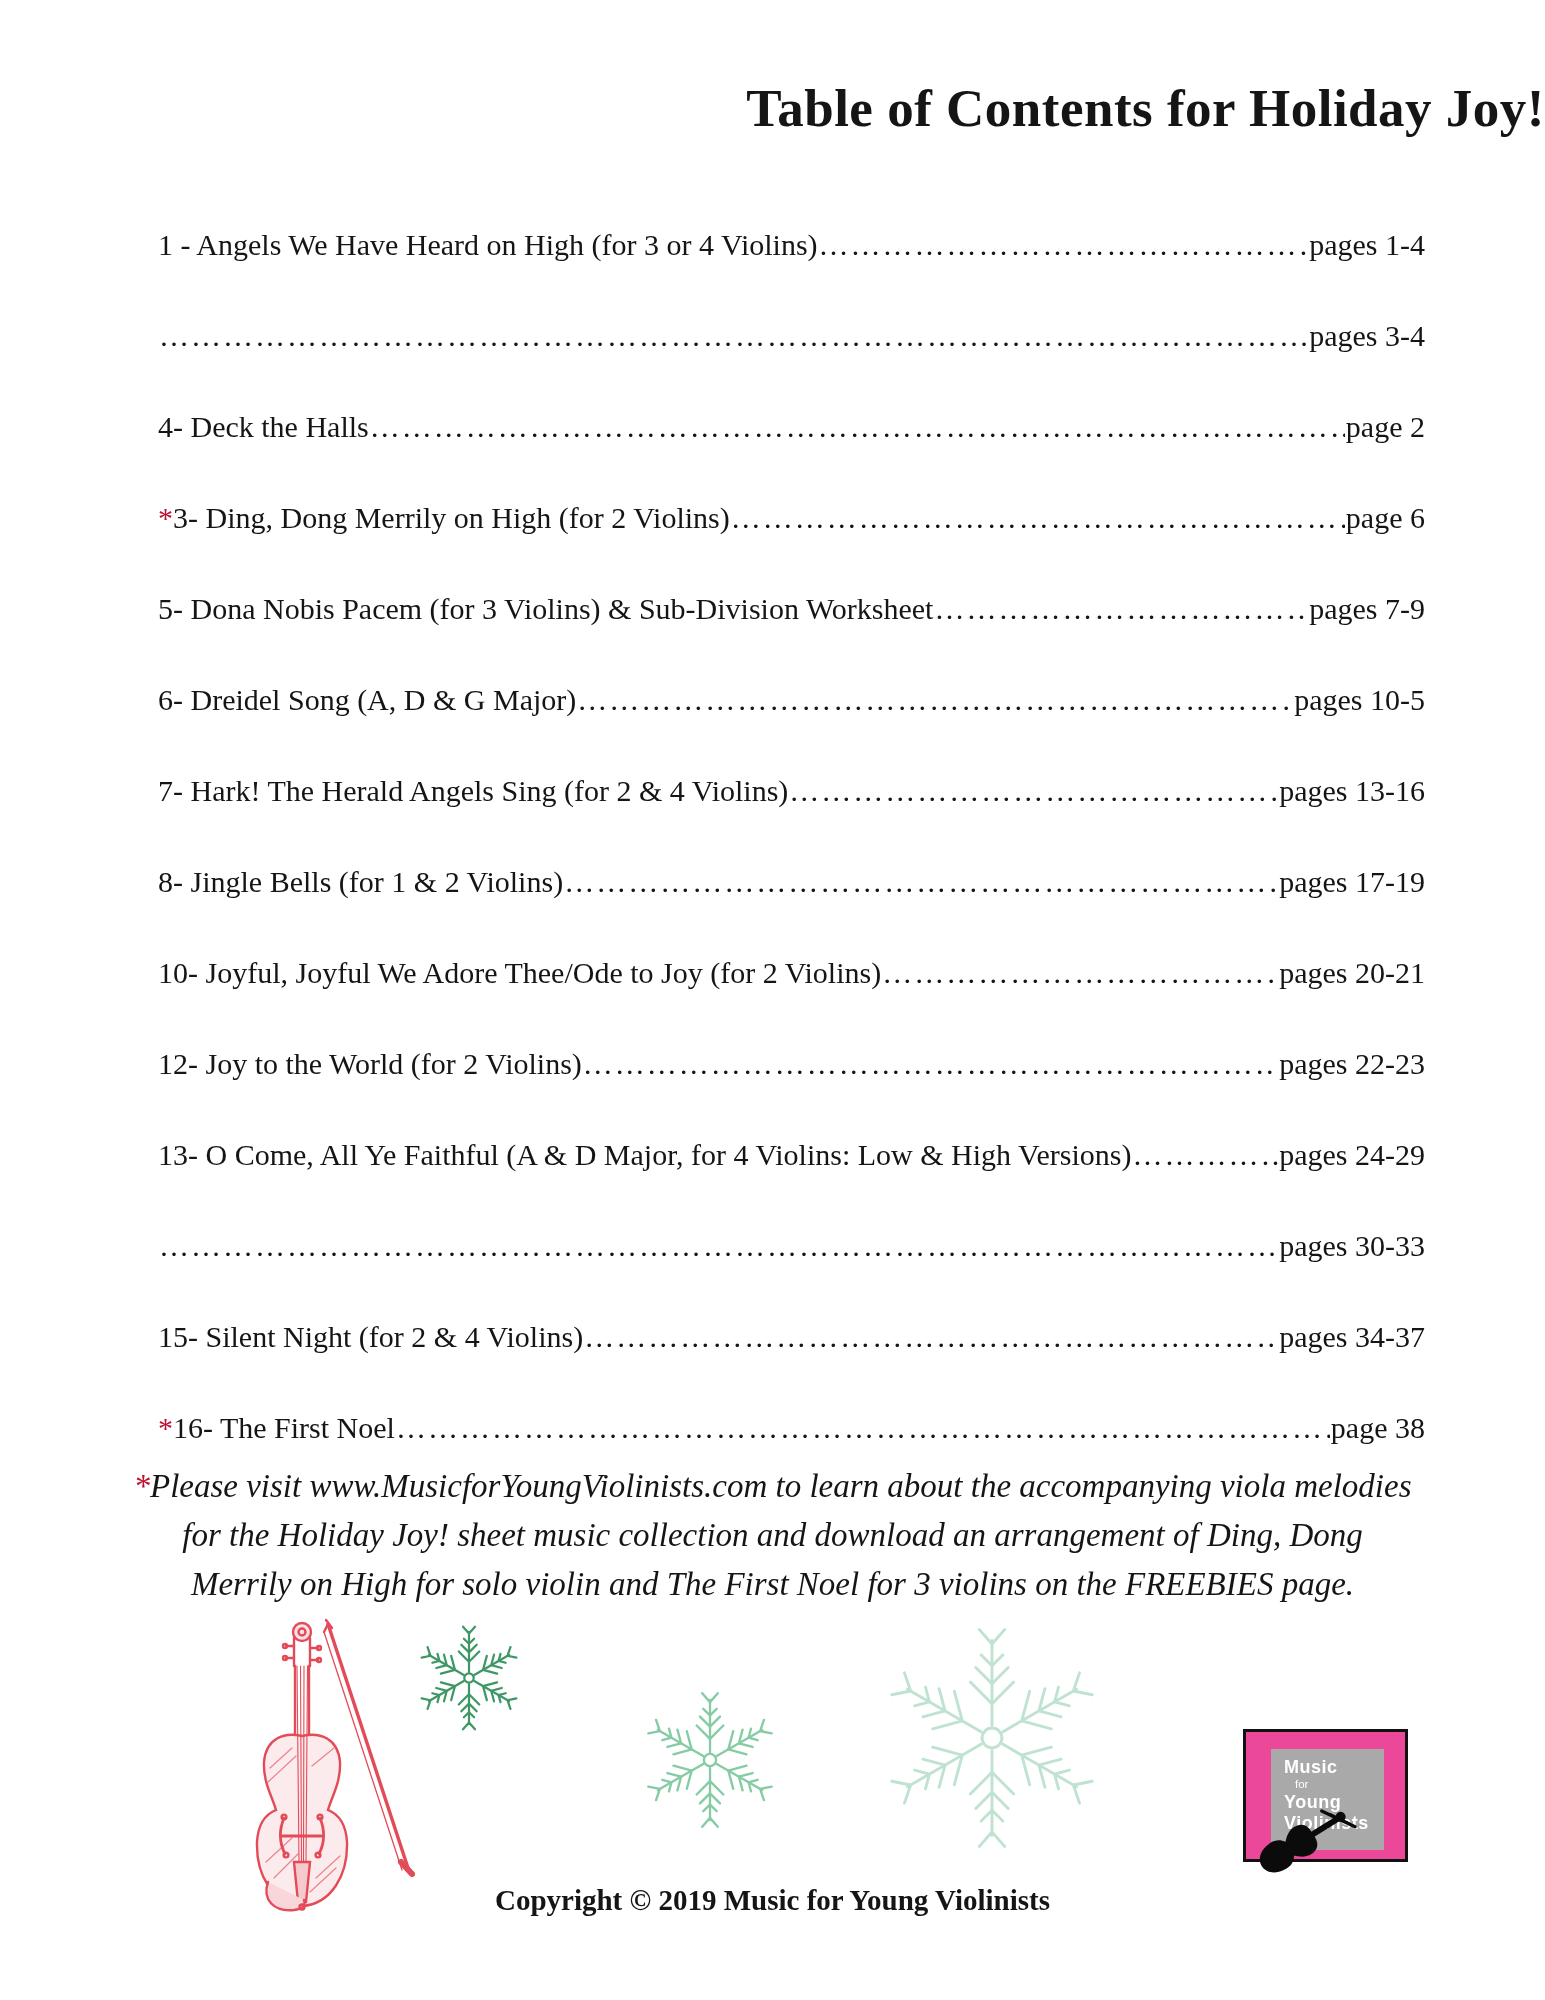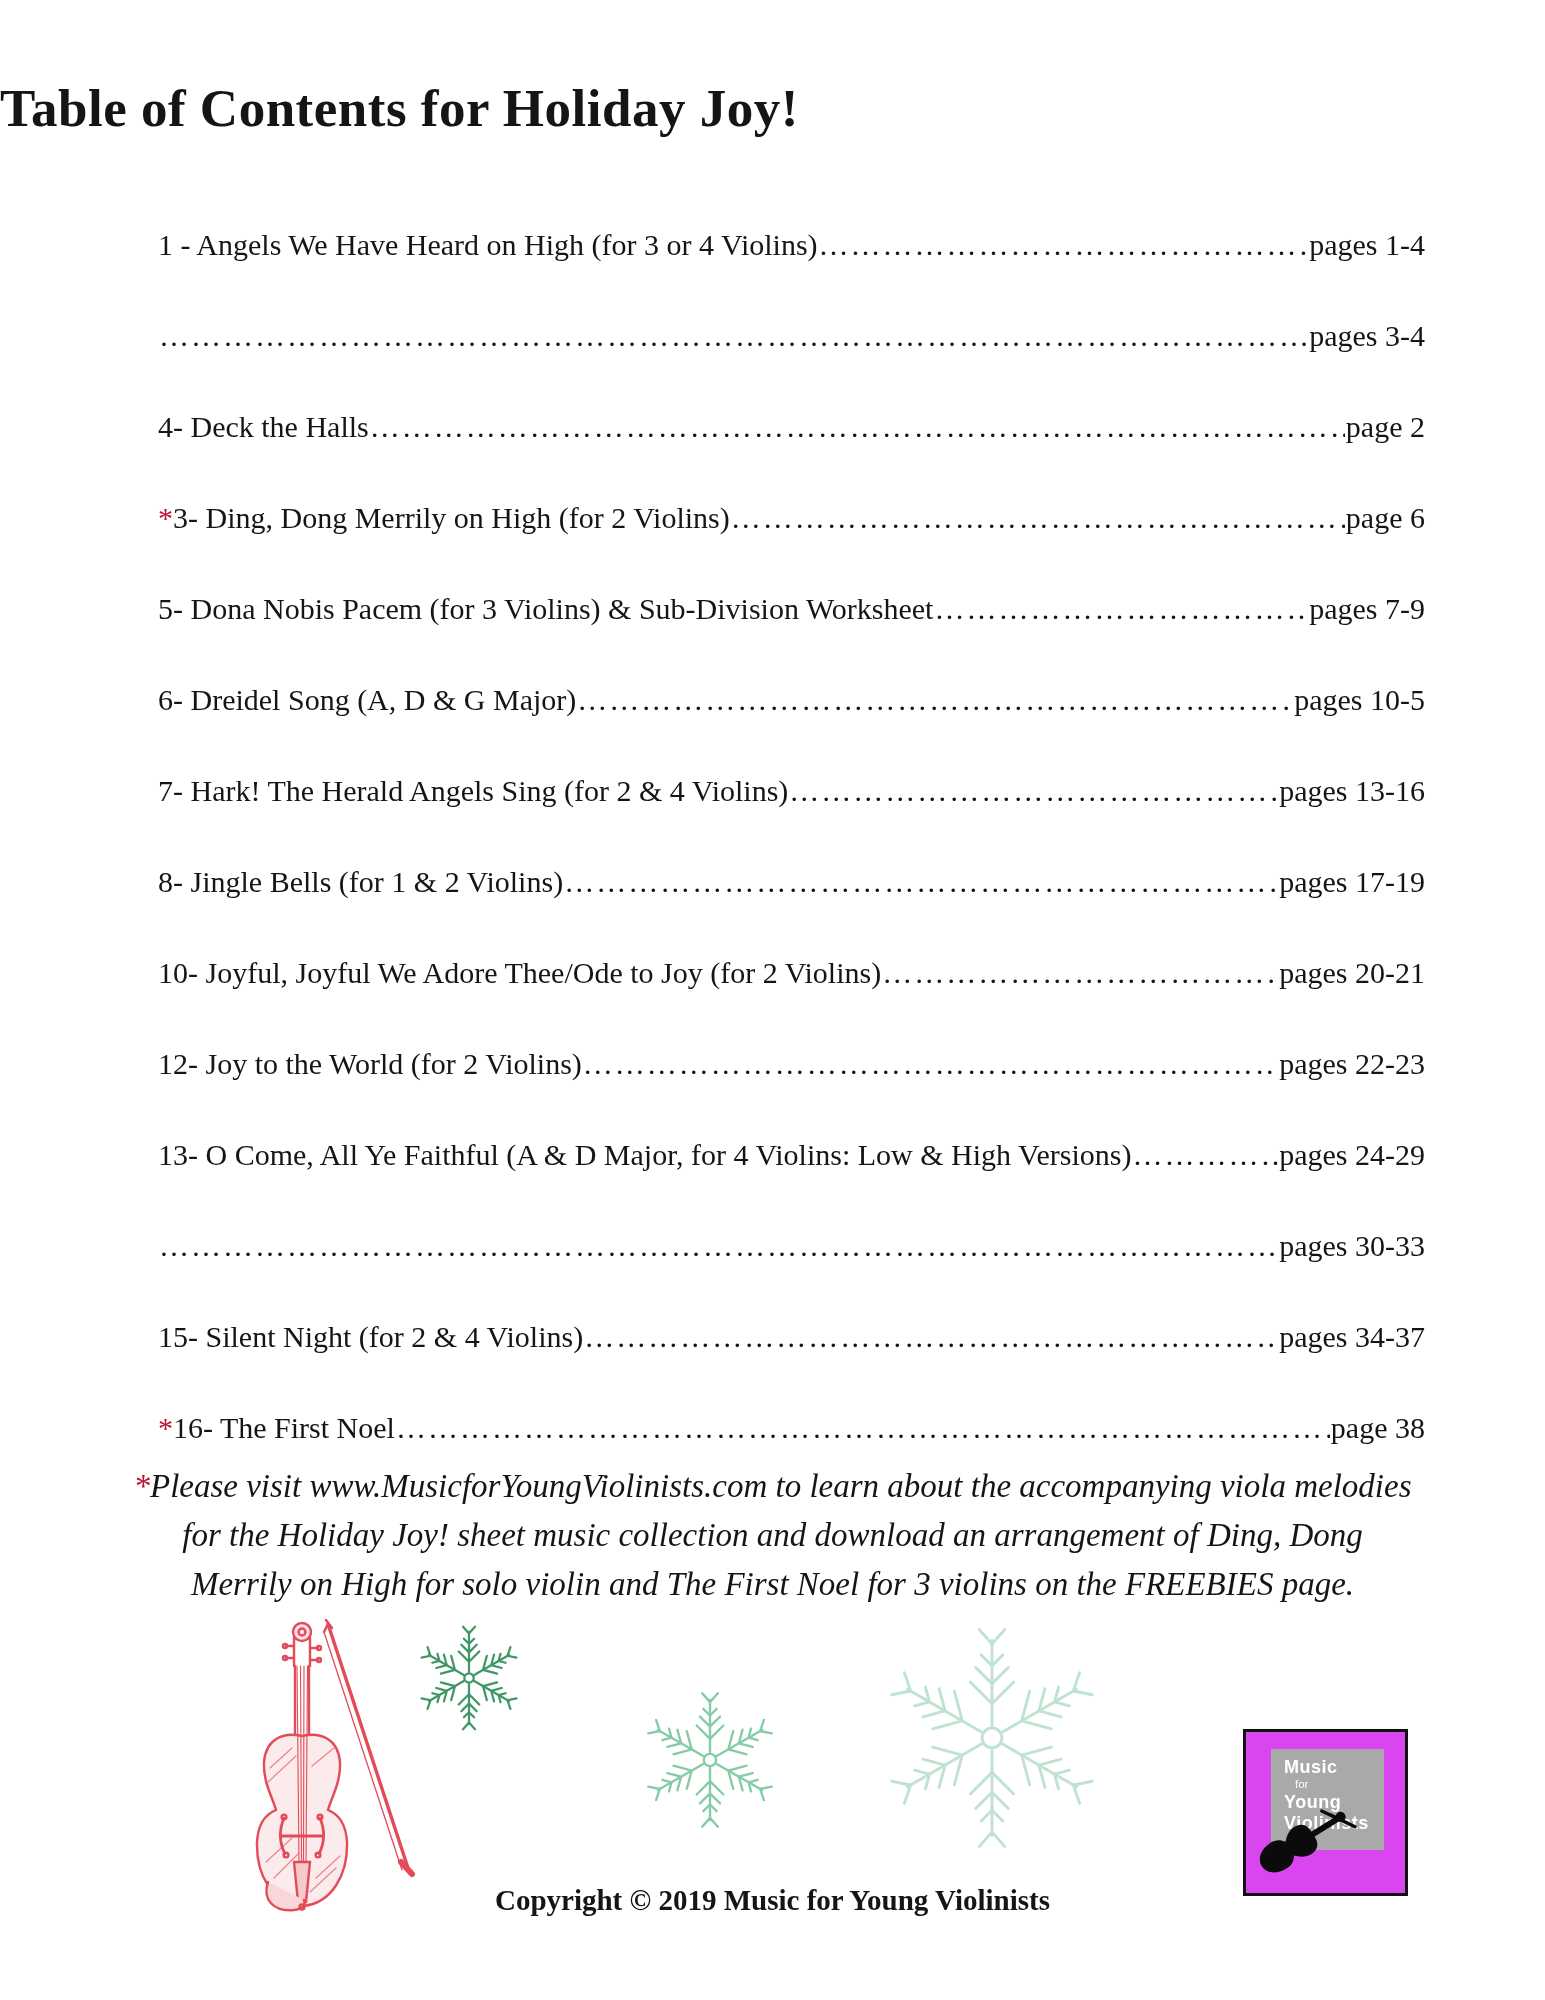--- a/index.html
+++ b/index.html
@@ -3,21 +3,21 @@
 <meta charset="utf-8">
 <style>
   html,body{margin:0;padding:0;background:#e8e8e8;}
   .page{
     position:relative;width:1545px;height:2000px;margin:0 auto;
     background:#ffffff;overflow:hidden;
     font-family:"Liberation Serif", serif;color:#151515;
   }
   .title{
     position:absolute;top:78px;left:0;width:100%;
-    text-align:left;font-size:53px;font-weight:bold;letter-spacing:.5px;
+    text-align:right;font-size:53px;font-weight:bold;letter-spacing:.5px;
   }
   .toc{position:absolute;top:199px;left:158px;right:120px;}
   .toc-row{
     display:flex;align-items:baseline;height:91px;line-height:91px;
     font-size:30px;white-space:nowrap;
   }
   .toc-ast,.fn-ast{color:var(--accent-red,#bb1133);}
   .toc-title{flex:0 0 auto;}
   .toc-leader{
     flex:1 1 auto;overflow:hidden;letter-spacing:2px;
@@ -28,22 +28,22 @@
     position:absolute;top:1462px;left:40px;right:40px;
     text-align:center;font-style:italic;font-size:33px;line-height:49px;
   }
   .fn-ast{font-style:italic;}
   .art{position:absolute;}
   .copyright{
     position:absolute;top:1884px;left:0;width:100%;text-align:center;
     font-weight:bold;font-size:29px;
   }
   .logo{
-    position:absolute;left:1243px;top:1729px;width:165px;height:167px;
-    background:#d946ef;border:3px solid #111;box-sizing:border-box;
+    position:absolute;left:1243px;top:1729px;width:165px;height:133px;
+    background:#ec4899;border:3px solid #111;box-sizing:border-box;
   }
   .logo-square{
     position:absolute;left:25px;top:17px;width:113px;height:101px;
     background:var(--logo-gray,#a9a9a9);
     font-family:"Liberation Sans", sans-serif;color:#fff;
     padding:8px 0 0 13px;box-sizing:border-box;line-height:1.18;
   }
   .logo-l1,.logo-l3,.logo-l4{font-size:18px;font-weight:600;letter-spacing:.5px;}
   .logo-l2{font-size:11.5px;margin-left:11px;}
   .logo-violin{position:absolute;left:2px;top:66px;}

